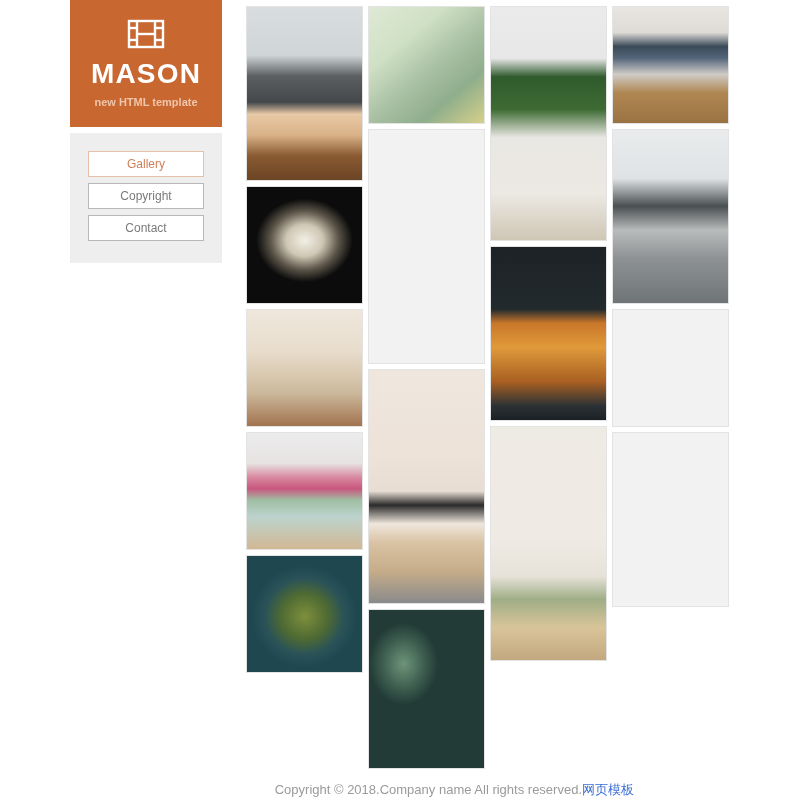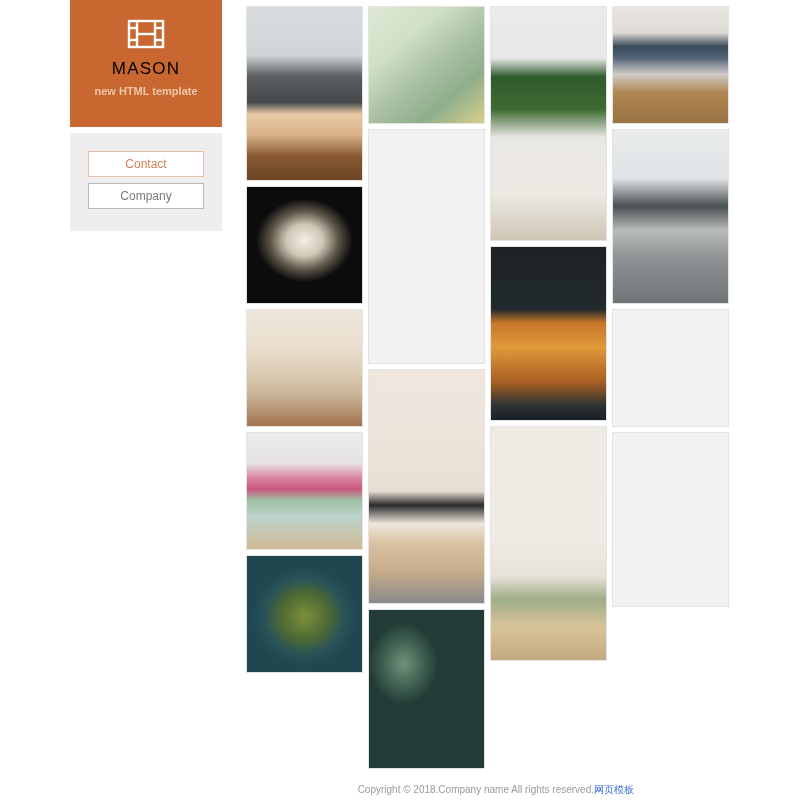--- a/index.html
+++ b/index.html
@@ -19,22 +19,22 @@
   }
   .brand {
     background: #c96730;
     width: 152px; height: 127px;
     display: flex; flex-direction: column;
     align-items: center; justify-content: flex-start;
     padding-top: 18px;
   }
   .brand-icon { width: 38px; height: 32px; display:block; margin-bottom: 10px; }
   .brand-title {
-    color: #000000; font-size: 17px; letter-spacing: 1.2px;
-    font-weight: 400; line-height: 1; margin: 0 0 9px 0;
+    color: #ffffff; font-size: 28px; letter-spacing: 1.2px;
+    font-weight: 700; line-height: 1; margin: 0 0 9px 0;
   }
   .brand-sub {
     color: #efc6ab; font-size: 11px; font-weight: 700; line-height: 1;
   }
   .nav-panel {
     background: #eeeeee;
     width: 152px;
     margin-top: 6px;
     padding: 18px 18px 22px 18px;
   }
@@ -72,21 +72,21 @@
     position: relative;
     display: block;
     cursor: pointer;
   }
   .tile .art { position: absolute; inset: 0; }
 
   
   .footer {
     position: absolute; left: 0; top: 783px; width: 644px;
     text-align: right; padding-right: 10px;
-    font-size: 10px; color: #9a9a9a;
+    font-size: 13px; color: #9a9a9a;
     line-height: 14px;
   }
   .footer a { color: #3b6fd4; text-decoration: none; }
 </style>
 </head>
 <body>
 
 <div class="page">
 
   <div class="sidebar">
@@ -104,22 +104,23 @@
             <line x1="28" y1="10" x2="36" y2="10"></line>
             <line x1="28" y1="22" x2="36" y2="22"></line>
           </g>
         </svg>
       </span>
       <div class="brand-title">MASON</div>
       <div class="brand-sub">new HTML template</div>
     </div>
 
     <nav class="nav-panel" id="nav-panel">
-        <a class="nav-item active" href="#">Contact</a>
-        <a class="nav-item" href="#">Company</a>
+        <a class="nav-item active" href="#">Gallery</a>
+        <a class="nav-item" href="#">Copyright</a>
+        <a class="nav-item" href="#">Contact</a>
       </nav>
   </div>
 
   <div class="gallery" id="gallery">
       <div class="col">
         <a class="tile" href="#" style="height: 175px;">
           <span class="art" style="background: linear-gradient(rgb(217, 221, 224) 0%, rgb(207, 212, 215) 28%, rgb(91, 95, 98) 40%, rgb(68, 72, 75) 55%, rgb(232, 201, 166) 62%, rgb(217, 178, 136) 74%, rgb(138, 91, 51) 86%, rgb(107, 68, 36) 100%);"></span>
         </a>
         <a class="tile" href="#" style="height: 118px;">
           <span class="art" style="background: radial-gradient(42% 36% at 50% 46%, rgb(242, 239, 230) 0%, rgb(207, 199, 180) 38%, rgb(93, 86, 74) 70%, rgb(12, 12, 12) 100%), rgb(9, 9, 9);"></span>

